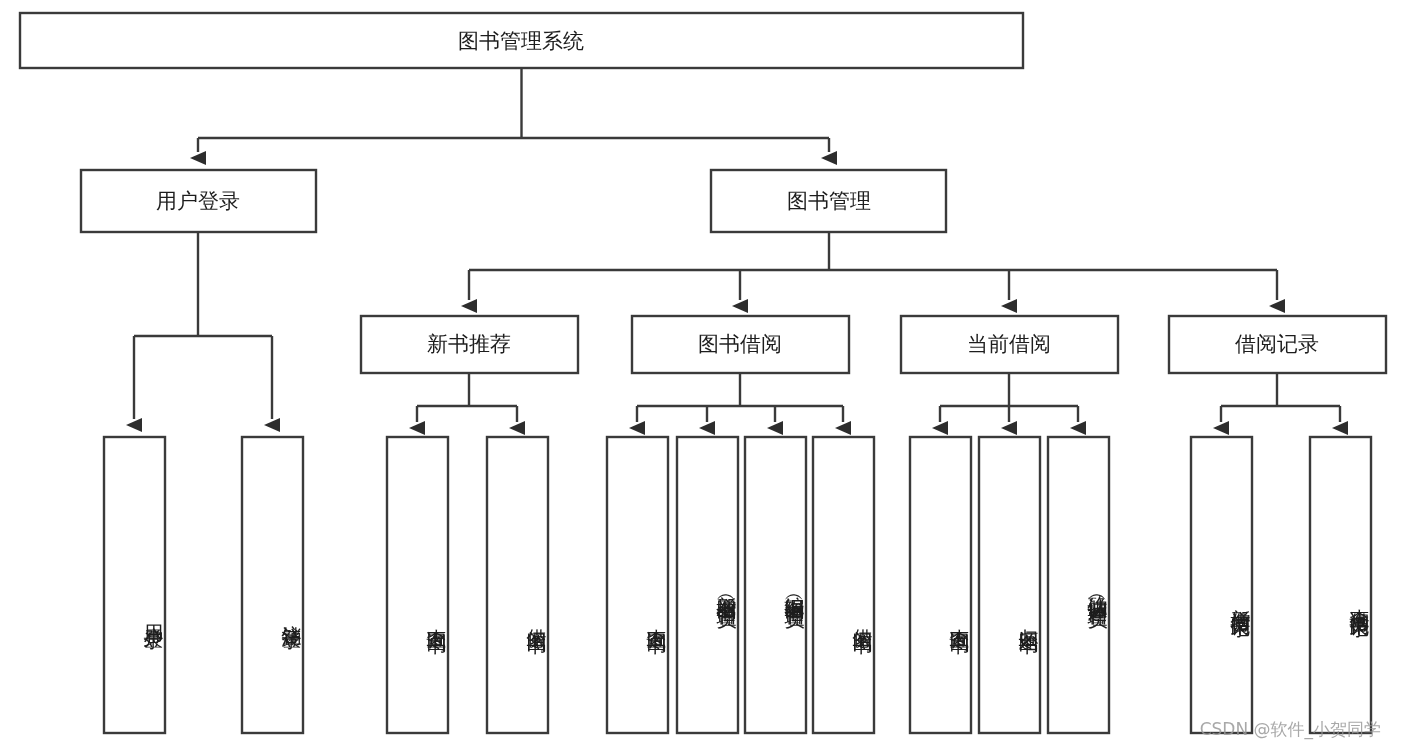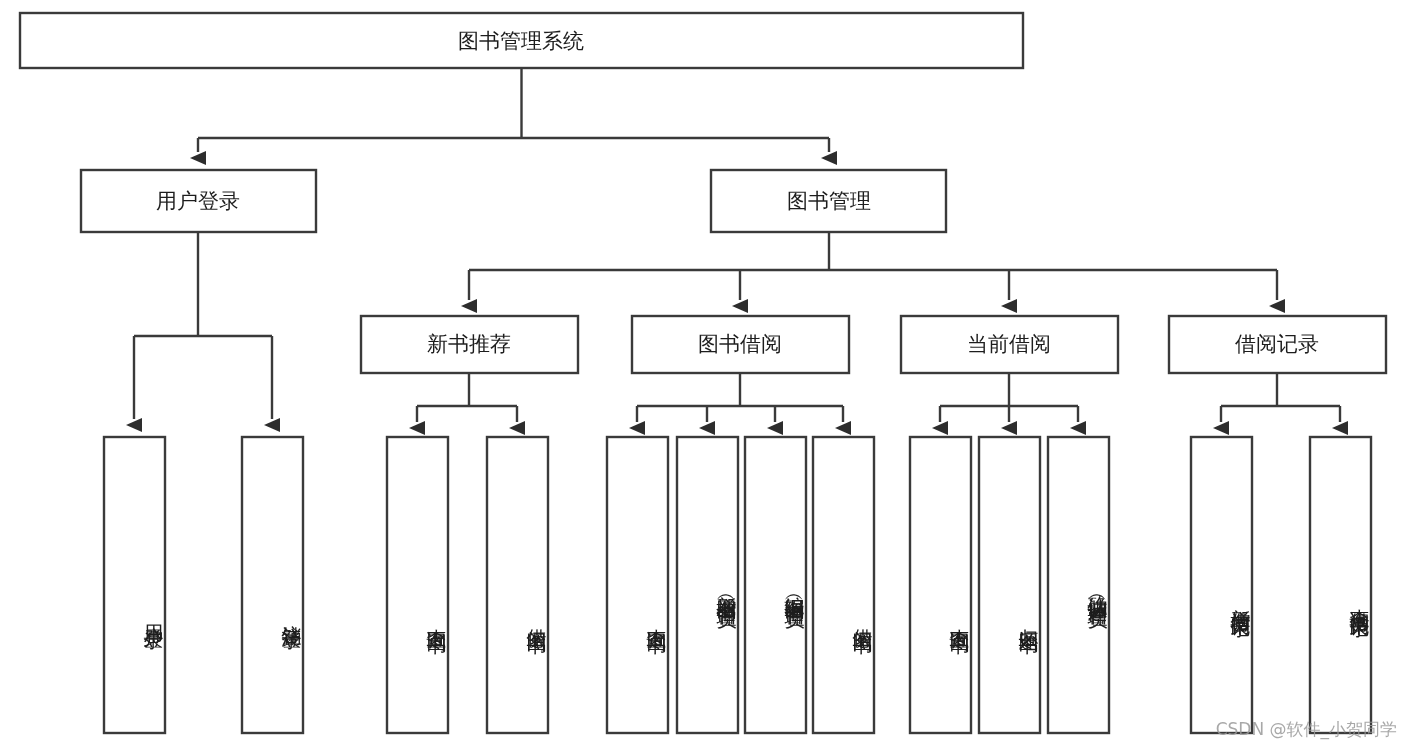--- a/index.html
+++ b/index.html
@@ -60,21 +60,21 @@
     text-align: center;
     white-space: nowrap;
     display: flex;
     align-items: flex-start;
     justify-content: center;
     pointer-events: none;
     user-select: none;
   }
   .watermark {
     position: absolute;
-    right: 8px;
+    right: 24px;
     bottom: 6px;
     font-family: "DejaVu Sans", "Liberation Sans", sans-serif;
     font-size: 17px;
     color: #9a9a9a;
     opacity: 0.85;
     white-space: nowrap;
     user-select: none;
   }
 </style>
 </head>

